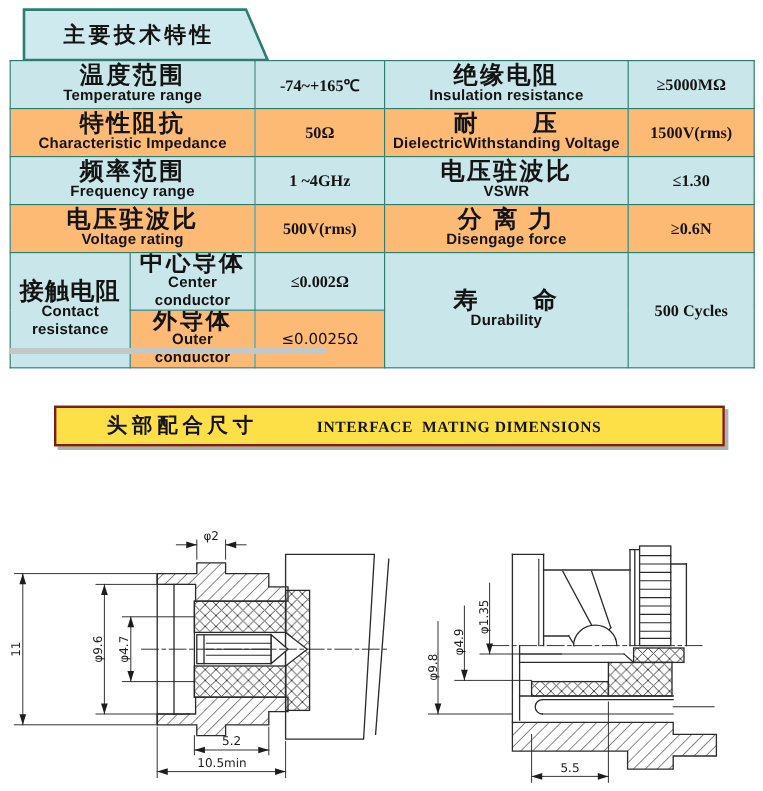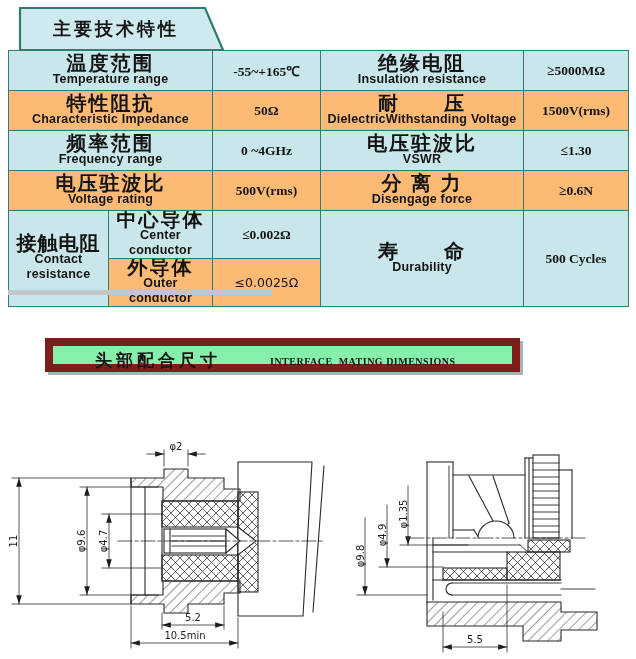--- a/index.html
+++ b/index.html
@@ -35,27 +35,27 @@
   td.mint { background:#fdba74; }
   .cn { display:block; font-size:20px; letter-spacing:2px; line-height:17px; font-weight:600; }
   .en { display:block; font-family:Liberation Sans, sans-serif; font-weight:bold;
         font-size:12.5px; line-height:15px; letter-spacing:0.2px; }
   .val { font-family:"Liberation Serif", serif; font-weight:bold; font-size:13.5px; }
   .val-normal { font-family:"DejaVu Sans", sans-serif; font-weight:normal; font-size:12.5px; }
   .table-shadow { position:absolute; left:8px; top:290px; width:264px; height:5px; background:#c2c8c8; }
 
   
   .sec2-box {
-    position:absolute; left:45px; top:338px; width:475px; height:34px;
-    background:#86efac; border:8px solid #7f1d1d; box-shadow:3px 3px 0 #a9b3b3;
+    position:absolute; left:45px; top:338px; width:559px; height:34px;
+    background:#fde047; border:2px solid #7f1d1d; box-shadow:3px 3px 0 #a9b3b3;
   }
   .sec2-cn { position:absolute; left:20px; top:0; width:170px; height:30px; line-height:30px;
     text-align:center; font-size:17px; font-weight:bold; letter-spacing:4px; }
   .sec2-en { position:absolute; left:217px; top:0; height:30px; line-height:31px;
-    font-family:"Liberation Serif", serif; font-weight:bold; font-size:10px;
+    font-family:"Liberation Serif", serif; font-weight:bold; font-size:13px;
     letter-spacing:0.5px; white-space:pre; }
 
   
   .drawings { position:absolute; left:0; top:415px; width:621px; height:244px; }
   .drawings svg { display:block; }
   text.dim { font-family:"DejaVu Sans", sans-serif; font-size:10px; fill:#1d1d1d; }
 </style>
 </head>
 <body>
 
@@ -75,21 +75,21 @@
         <col style="width:108px">
       <col style="width:203px">
         <col style="width:105px">
     </colgroup>
     <tbody>
         <tr>
       <td class="blue" colspan="2">
         <span class="cn">温度范围</span>
         <span class="en">Temperature range</span>
           </td>
-      <td class="blue val">-55~+165℃</td>
+      <td class="blue val">-74~+165℃</td>
       <td class="blue">
         <span class="cn">绝缘电阻</span>
         <span class="en">Insulation resistance</span>
           </td>
       <td class="blue val">≥5000MΩ</td>
     </tr>
     <tr>
       <td class="mint" colspan="2">
         <span class="cn">特性阻抗</span>
         <span class="en">Characteristic Impedance</span>
@@ -99,21 +99,21 @@
         <span class="cn">耐　　压</span>
         <span class="en">DielectricWithstanding Voltage</span>
           </td>
       <td class="mint val">1500V(rms)</td>
     </tr>
     <tr>
       <td class="blue" colspan="2">
         <span class="cn">频率范围</span>
         <span class="en">Frequency range</span>
           </td>
-      <td class="blue val">0 ~4GHz</td>
+      <td class="blue val">1 ~4GHz</td>
       <td class="blue">
         <span class="cn">电压驻波比</span>
         <span class="en">VSWR</span>
           </td>
       <td class="blue val">≤1.30</td>
     </tr>
     <tr>
       <td class="mint" colspan="2">
         <span class="cn">电压驻波比</span>
         <span class="en">Voltage rating</span>

